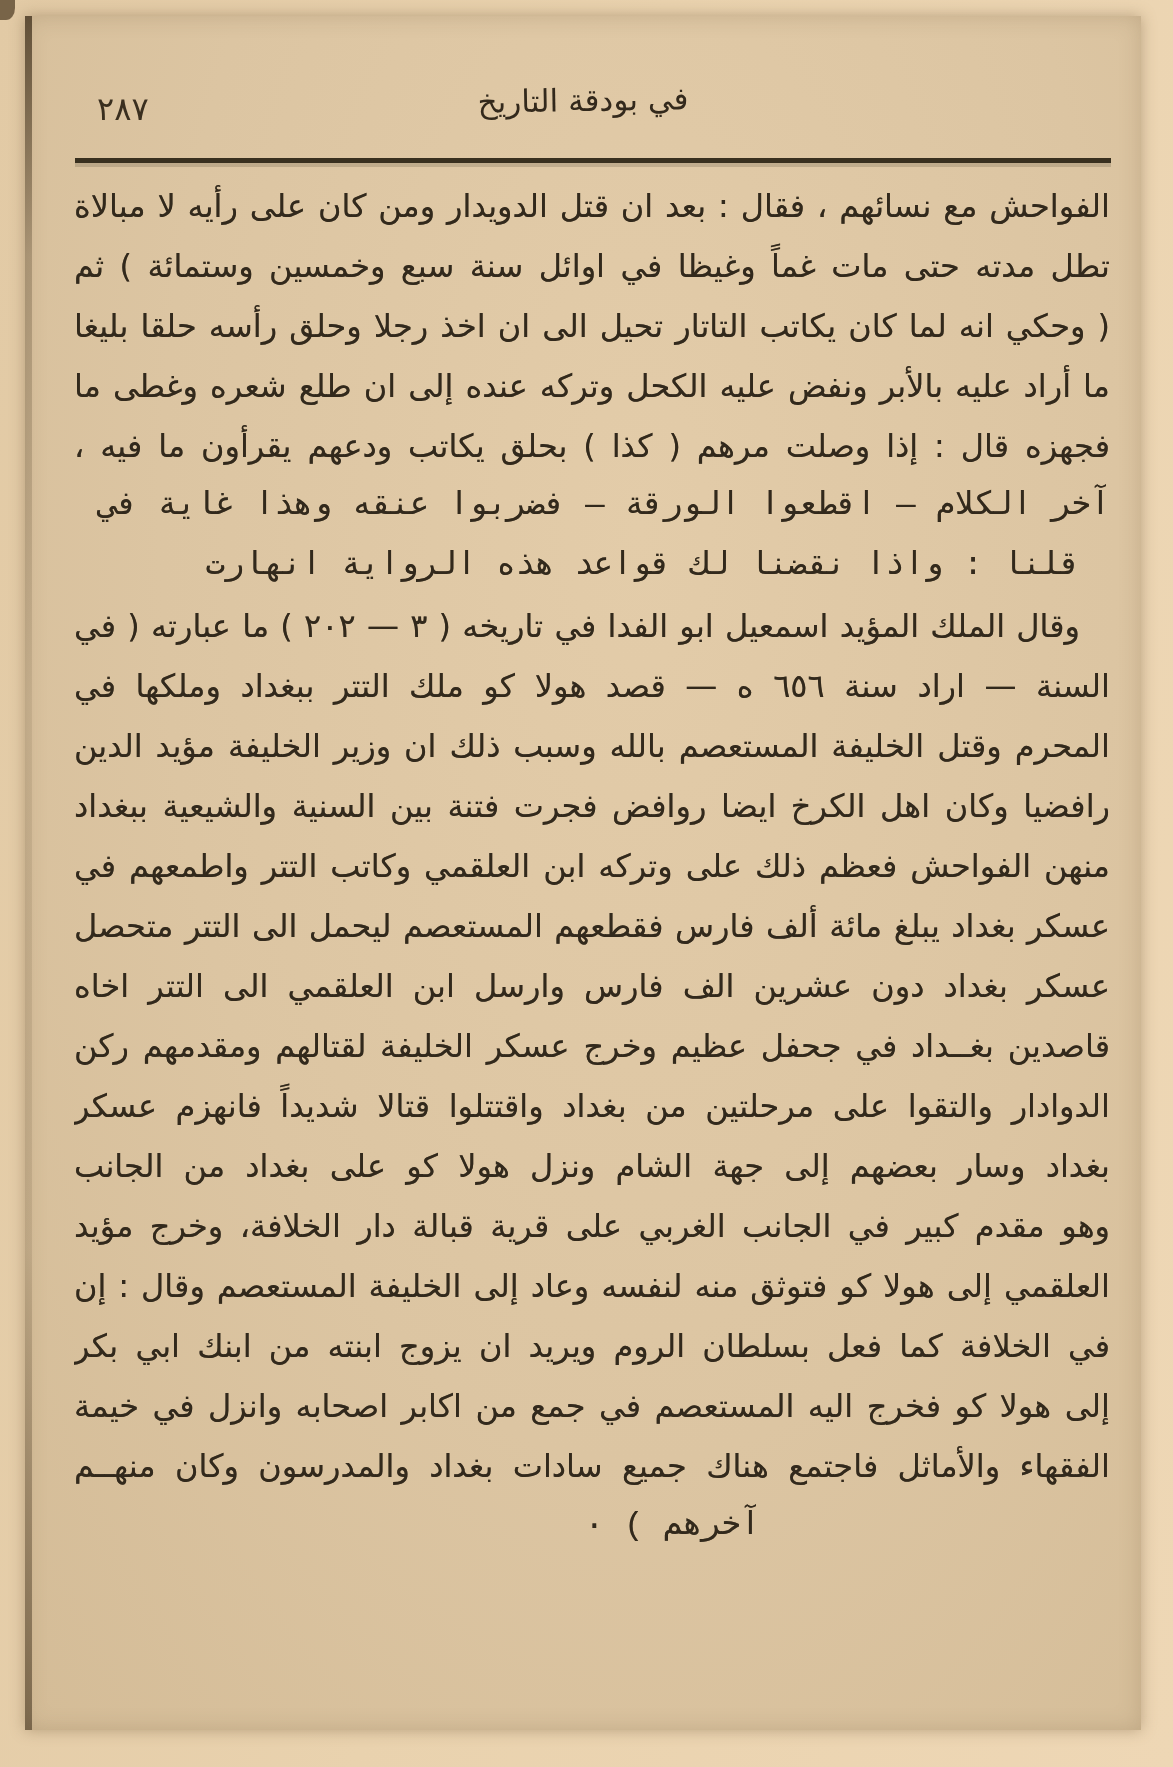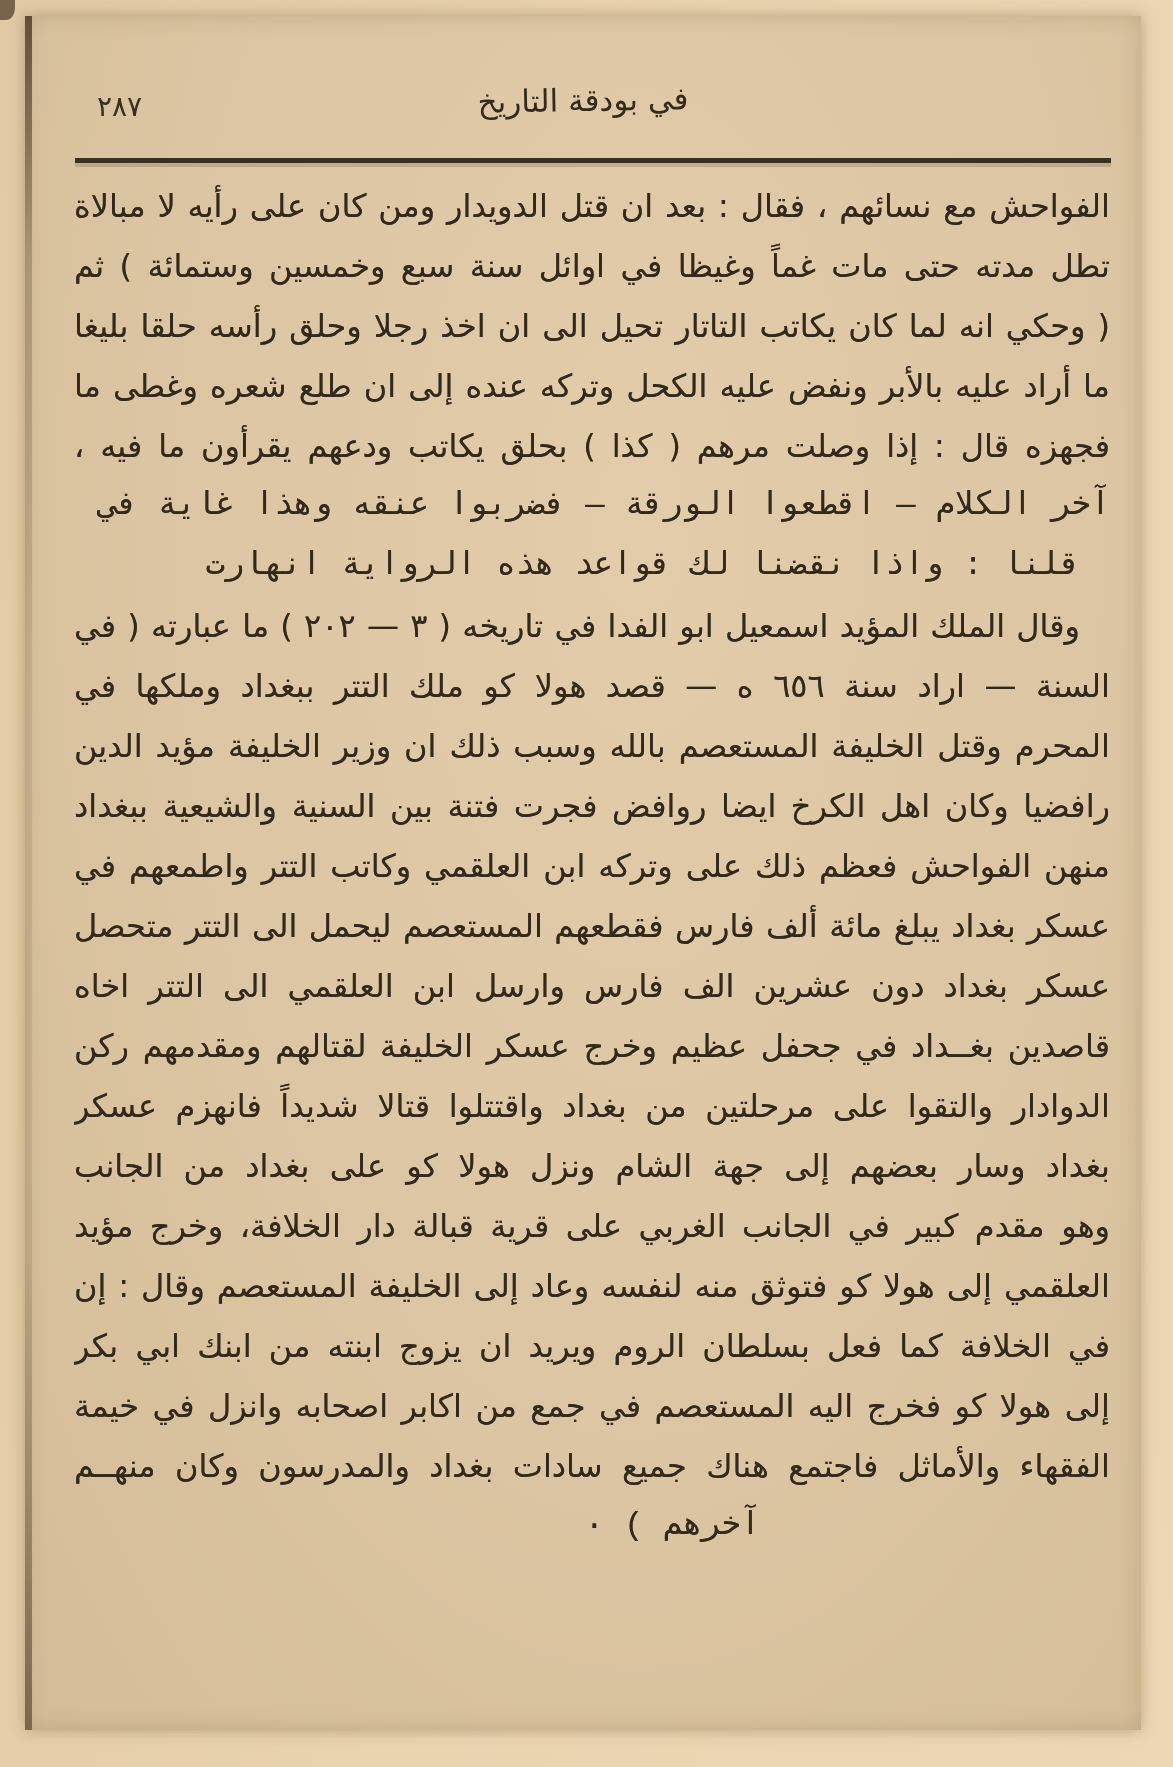--- a/index.html
+++ b/index.html
@@ -29,21 +29,21 @@
     position:absolute;left:0;top:0;width:7px;height:100%;
     background:linear-gradient(to bottom,
       rgba(70,54,33,.80) 0%,
       rgba(70,54,33,.28) 14%,
       rgba(70,54,33,.10) 40%,
       rgba(70,54,33,.12) 72%,
       rgba(70,54,33,.60) 100%);
   }
   .page-number{
     position:absolute;left:72px;top:74px;
-    font-size:28px;color:#3a2f1f;letter-spacing:2px;
+    font-size:32px;color:#3a2f1f;letter-spacing:2px;
   }
   .running-title{
     position:absolute;left:0;right:0;top:66px;
     text-align:center;
     font-size:31px;color:#33291c;
     transform:rotate(-1deg);
   }
   .divider-rule{
     position:absolute;left:50px;top:142px;width:1036px;height:5px;
     background:#39301f;

